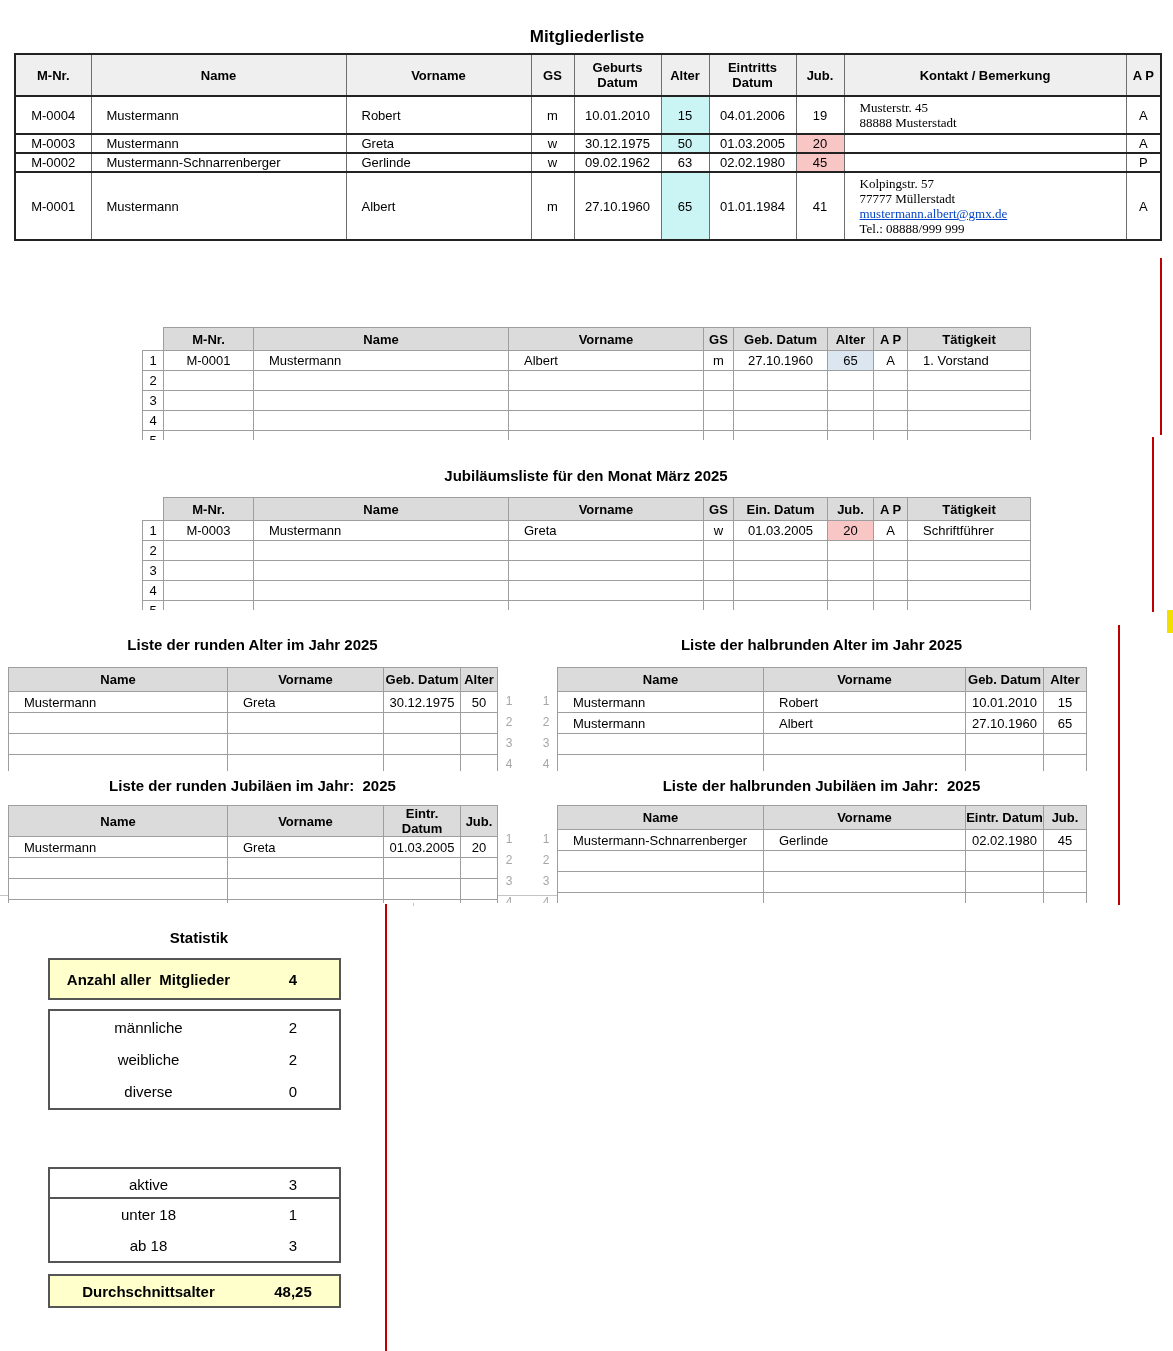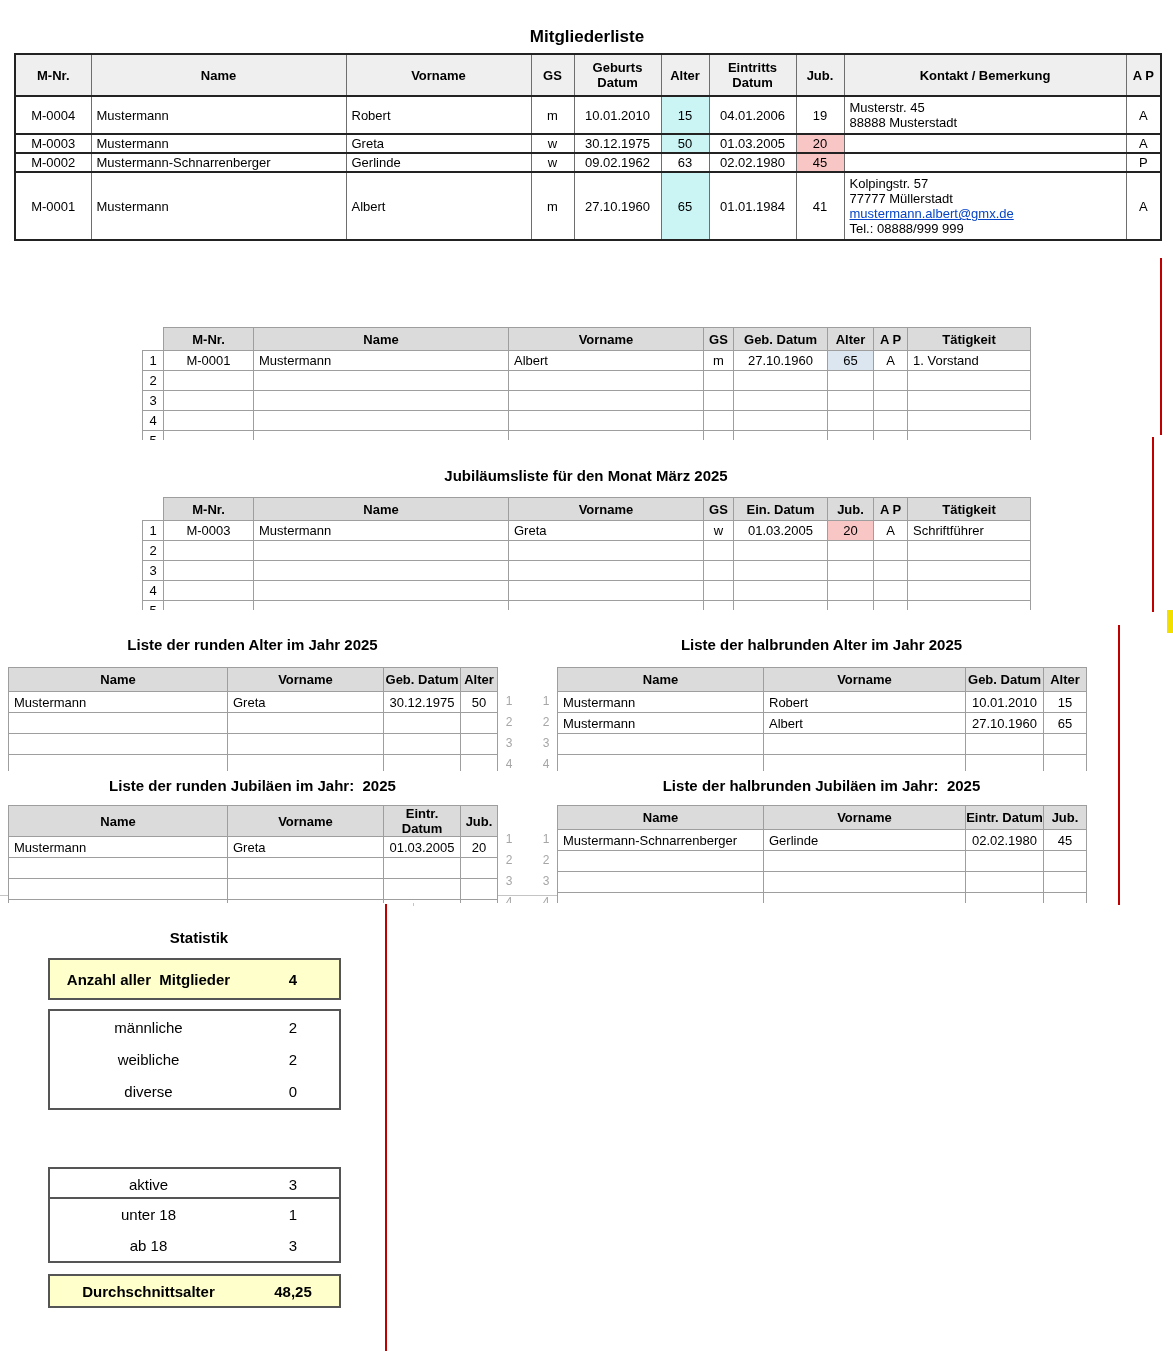--- a/index.html
+++ b/index.html
@@ -16,25 +16,25 @@
   
   table { border-collapse:collapse; table-layout:fixed; background:#fff; }
   td, th { overflow:hidden; }
   .tbl-main { width:1146px; font-size:13px; }
   .tbl-main th, .tbl-main td { border:1px solid #6e6e6e; }
   .tbl-main th { background:#EFEFEF; font-weight:bold; white-space:pre-line; line-height:15px; }
   .tbl-main { border:2px solid #222; }
   .tbl-main tr.rec td { border-top:2px solid #222; }
   .tbl-main tr.hrow th { border-bottom:2px solid #222; }
   .c { text-align:center; }
-  .l { text-align:left; padding-left:5px; }
+  .l { text-align:left; padding-left:15px; }
   .hl-cyan { background:#CBF4F4; }
   .hl-pink { background:#F9C6C6; }
   .hl-blue { background:#DCE6F1; }
-  .kontakt { line-height:15px; padding-top:2px; padding-bottom:2px; }
+  .kontakt { line-height:15px; padding-top:2px; padding-bottom:2px;font-family:Liberation Serif, serif; }
   .email { color:#0645c8; text-decoration:underline; cursor:pointer; }
 
   
   .clip { position:absolute; overflow:hidden; background:transparent; }
   .tbl-sub { width:888px; font-size:13px; }
   .tbl-sub th, .tbl-sub td { border:1px solid #9e9e9e; }
   .tbl-sub th { background:#DBDBDB; font-weight:bold; }
   .tbl-sub .corner { border:none; background:#fff; }
 
   

